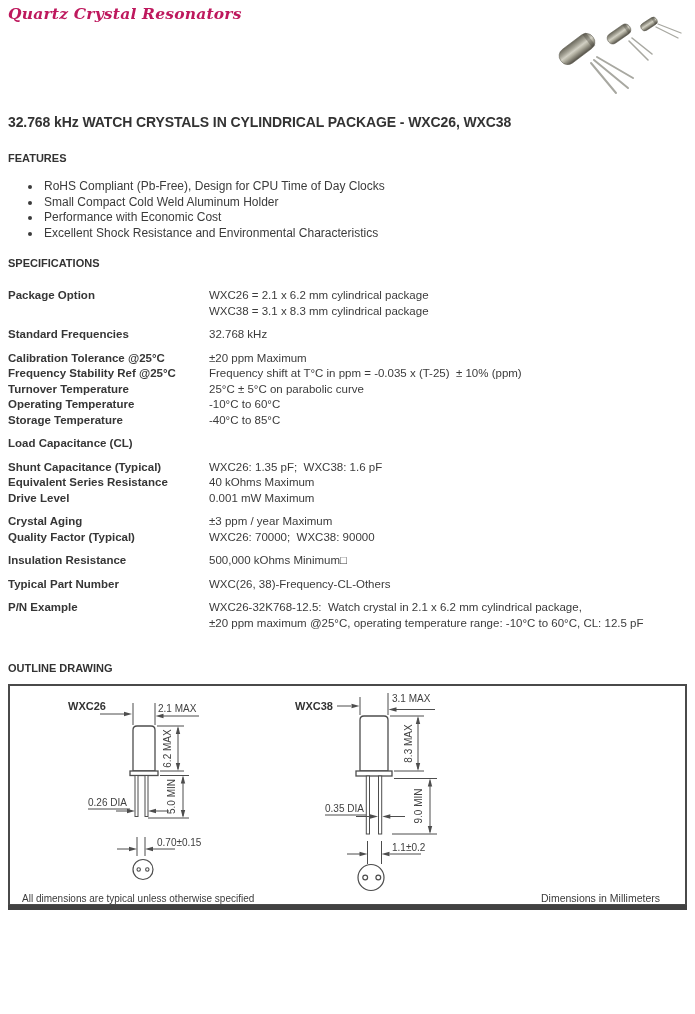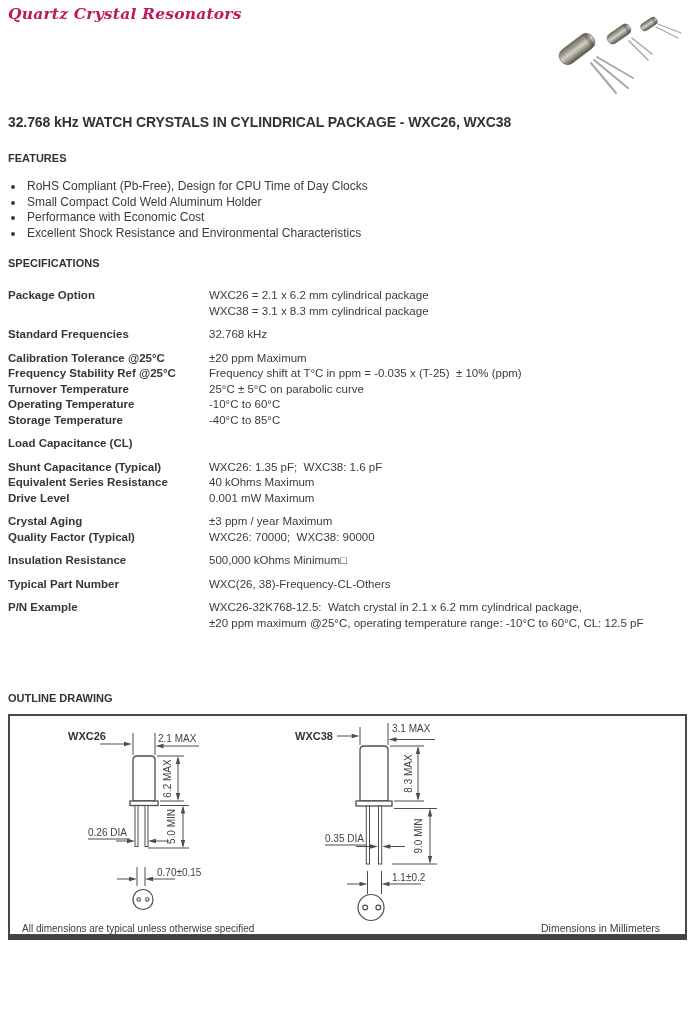--- a/index.html
+++ b/index.html
@@ -16,35 +16,35 @@
   .product-photo { position:absolute; top:5px; left:542px; width:150px; height:95px; }
   .doc-title {
     margin:91px 0 0 8px;
     font-weight:bold; font-size:14px; color:#333333; letter-spacing:-0.1px;
   }
   .section-h {
     margin-left:8px; font-weight:bold; font-size:11px; color:#333333;
   }
   .features-h { margin-top:22px; }
   .features-list {
-    margin:15px 0 0 0; padding-left:25px; list-style:disc;
+    margin:15px 0 0 0; padding-left:42px; list-style:disc;
   }
   .features-list li {
     font-size:12px; line-height:15.5px; color:#3b3b3b; padding-left:2px;
   }
   .specs-h { margin-top:16px; }
   .specs { margin:19px 0 0 8px; }
   .spec-group + .spec-group { margin-top:8px; }
   .spec-row { display:flex; align-items:flex-start; }
   .spec-label {
     flex:0 0 201px; font-weight:bold; font-size:11.5px; line-height:15.5px;
     white-space:nowrap; color:#363636;
   }
   .spec-value { flex:1; font-size:11.5px; line-height:15.5px; white-space:pre-wrap; }
-  .outline-h { margin-top:61px; }
+  .outline-h { margin-top:31px; }
   .outline-box { display:block; margin:10px 0 0 8px; }
   .ln { stroke:#4d4d4d; stroke-width:1; fill:none; }
   .arr { fill:#4d4d4d; stroke:none; }
   .part { fill:#ffffff; stroke:#4d4d4d; stroke-width:1.3; }
   .lead { fill:#ffffff; stroke:#4d4d4d; stroke-width:1; }
   .dim { font:10px "Liberation Sans", sans-serif; fill:#414141; }
   .draw-label { font:bold 11px "Liberation Sans", sans-serif; fill:#333333; }
   .note { font:10px "Liberation Sans", sans-serif; fill:#3b3b3b; }
   .note-r { font-size:10.5px; }
 </style>

